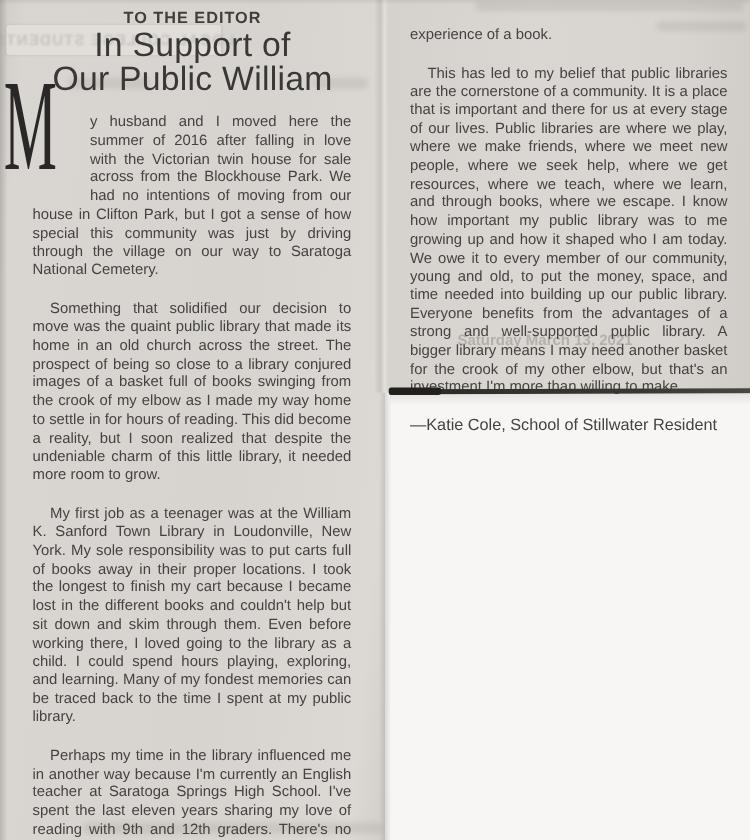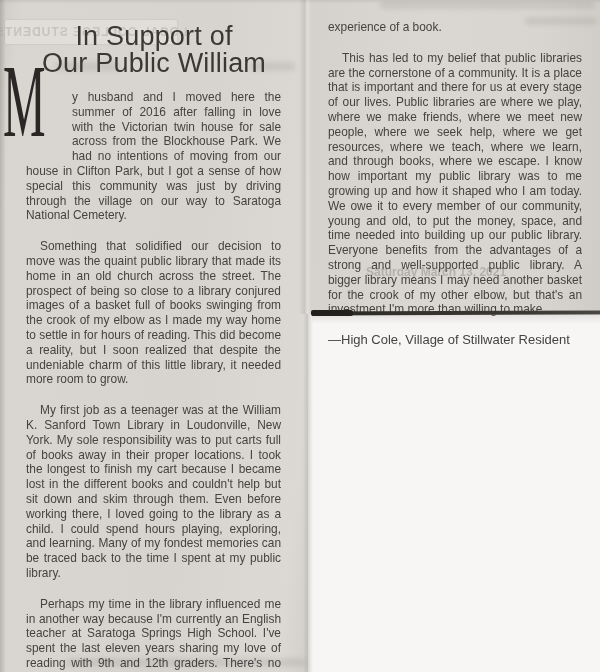--- a/index.html
+++ b/index.html
@@ -106,37 +106,38 @@
   <div id="bleed-banner" class="bleed">
     <span>LOCAL COLLEGE STUDENTS</span>
   </div>
   <div class="smudge" style="left:55px;top:62px;width:65px;height:9px;"></div>
   <div class="smudge" style="left:250px;top:62px;width:45px;height:9px;"></div>
   <div class="smudge" style="left:380px;top:1px;width:215px;height:8px;"></div>
   <div class="smudge" style="left:525px;top:17px;width:72px;height:8px;"></div>
   <div class="smudge" style="left:66px;top:658px;width:240px;height:9px;"></div>
   <div id="bleed-date" class="bleed">Saturday March 13, 2021</div>
 
+  <div id="kicker">TO THE EDITOR</div>
   <div id="headline">
     <div>In Support of</div>
     <div>Our Public William</div>
   </div>
 
   <div id="left-col" class="col">
     <p><span id="dropcap-box"></span><span>y husband and I moved here the summer of 2016 after falling in love with the Victorian twin house for sale across from the Blockhouse Park. We had no intentions of moving from our house in Clifton Park, but I got a sense of how special this community was just by driving through the village on our way to Saratoga National Cemetery.</span></p>
     <p class="indent">Something that solidified our decision to move was the quaint public library that made its home in an old church across the street. The prospect of being so close to a library conjured images of a basket full of books swinging from the crook of my elbow as I made my way home to settle in for hours of reading. This did become a reality, but I soon realized that despite the undeniable charm of this little library, it needed more room to grow.</p>
     <p class="indent">My first job as a teenager was at the William K. Sanford Town Library in Loudonville, New York. My sole responsibility was to put carts full of books away in their proper locations. I took the longest to finish my cart because I became lost in the different books and couldn't help but sit down and skim through them. Even before working there, I loved going to the library as a child. I could spend hours playing, exploring, and learning. Many of my fondest memories can be traced back to the time I spent at my public library.</p>
     <p class="indent">Perhaps my time in the library influenced me in another way because I'm currently an English teacher at Saratoga Springs High School. I've spent the last eleven years sharing my love of reading with 9th and 12th graders. There's no greater joy than seeing students reignite their passion for reading. I've received countless emails from current and former students seeking book recommendations, and many times all it takes is that ONE book to remind them of the simple pleasure we get from reading. There's nothing quite like being bonded through a shared</p>
   </div>
   <div id="dropcap">M</div>
 
   <div id="right-col" class="col">
     <p>experience of a book.</p>
     <p class="indent">This has led to my belief that public libraries are the cornerstone of a community. It is a place that is important and there for us at every stage of our lives. Public libraries are where we play, where we make friends, where we meet new people, where we seek help, where we get resources, where we teach, where we learn, and through books, where we escape. I know how important my public library was to me growing up and how it shaped who I am today. We owe it to every member of our community, young and old, to put the money, space, and time needed into building up our public library. Everyone benefits from the advantages of a strong and well-supported public library. A bigger library means I may need another basket for the crook of my other elbow, but that's an investment I'm more than willing to make.</p>
-    <p id="signature">—High Cole, Village of Stillwater Resident</p>
+    <p id="signature">—Katie Cole, School of Stillwater Resident</p>
   </div>
 
   <div id="clip-edge-line"></div>
   <div id="clip-edge-blob"></div>
   <div id="clip-edge-shadow"></div>
 
   <div id="edge-left"></div>
   <div id="edge-top"></div>
 </div>
 

